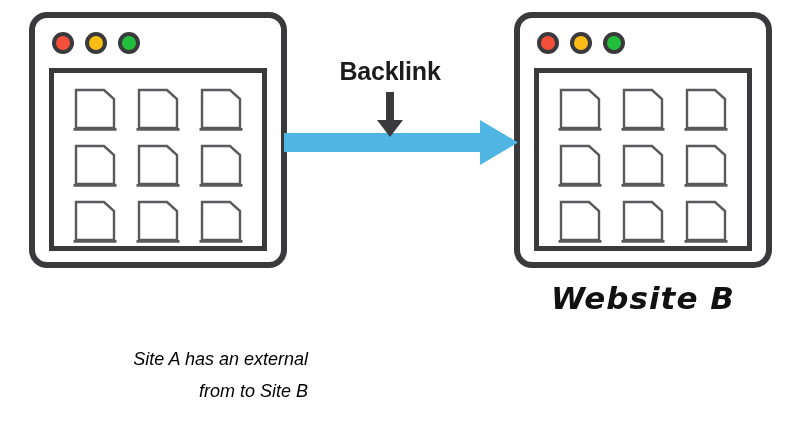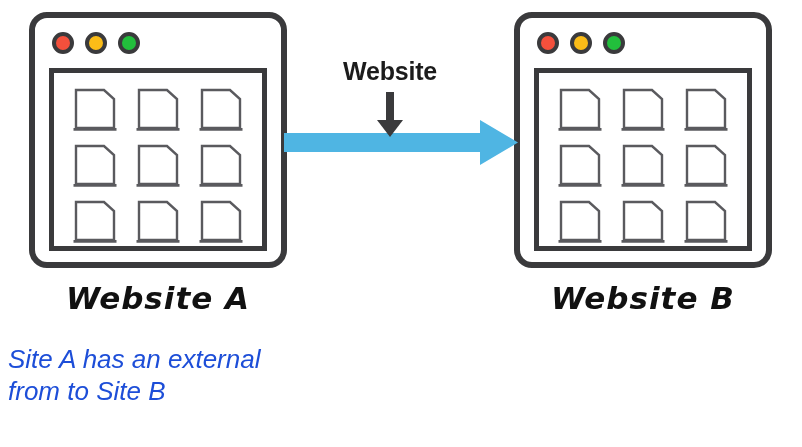--- a/index.html
+++ b/index.html
@@ -132,26 +132,26 @@
     letter-spacing: 1px;
   }
   .site-title.left  { left: 29px; }
   .site-title.right { left: 514px; }
 
   
   .caption {
     position: absolute;
     top: 343px;
     width: 300px;
-    text-align: left;
+    text-align: right;
     font-family: "Liberation Sans", sans-serif;
     font-style: italic;
-    font-size: 26px;
+    font-size: 18px;
     line-height: 32px;
-    color: #1d4ed8;
+    color: #000000;
   }
   .caption.left  { left: 8px; }
   .caption.right { left: 495px; }
   .caption .line { display: block; }
 </style>
 </head>
 <body>
 
 <div class="canvas">
 
@@ -248,28 +248,27 @@
           <line x1="0.5" y1="43.4" x2="43.5" y2="43.4" stroke="#5a5a5e" stroke-width="2.6"></line>
         </svg>
       </div>
     </div>
   </div>
 
   <svg class="connector" viewBox="0 0 236 60">
     <path d="M0 21 H196 V8 L234 30.5 L196 53 V40 H0 Z" fill="#4fb5e3"></path>
   </svg>
 
-  <div class="backlink-label">Website</div>
+  <div class="backlink-label">Backlink</div>
 
   <svg class="down-arrow" viewBox="0 0 32 46">
     <rect x="12" y="0" width="8" height="30" fill="#3a3a3c"></rect>
     <path d="M3 28 H29 L16 45 Z" fill="#3a3a3c"></path>
   </svg>
 
-  <div class="site-title left">Website A</div>
   <div class="site-title right">Website B</div>
 
   <div class="caption left">
     <span class="line">Site A has an external</span>
     <span class="line">from to Site B</span>
   </div>
 
 
 </div>
 

